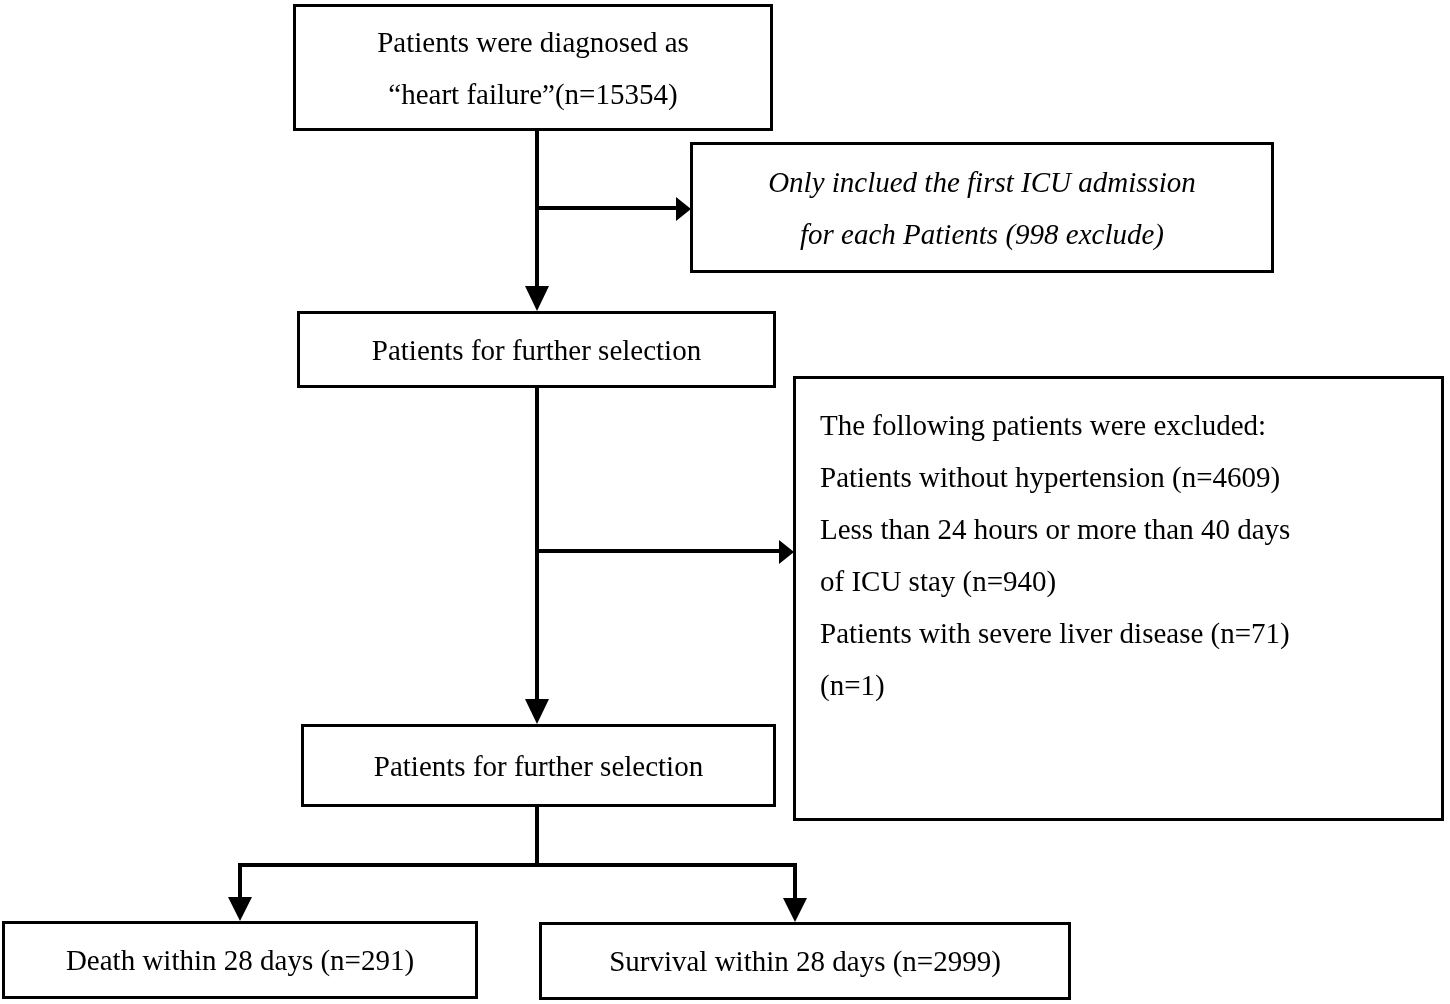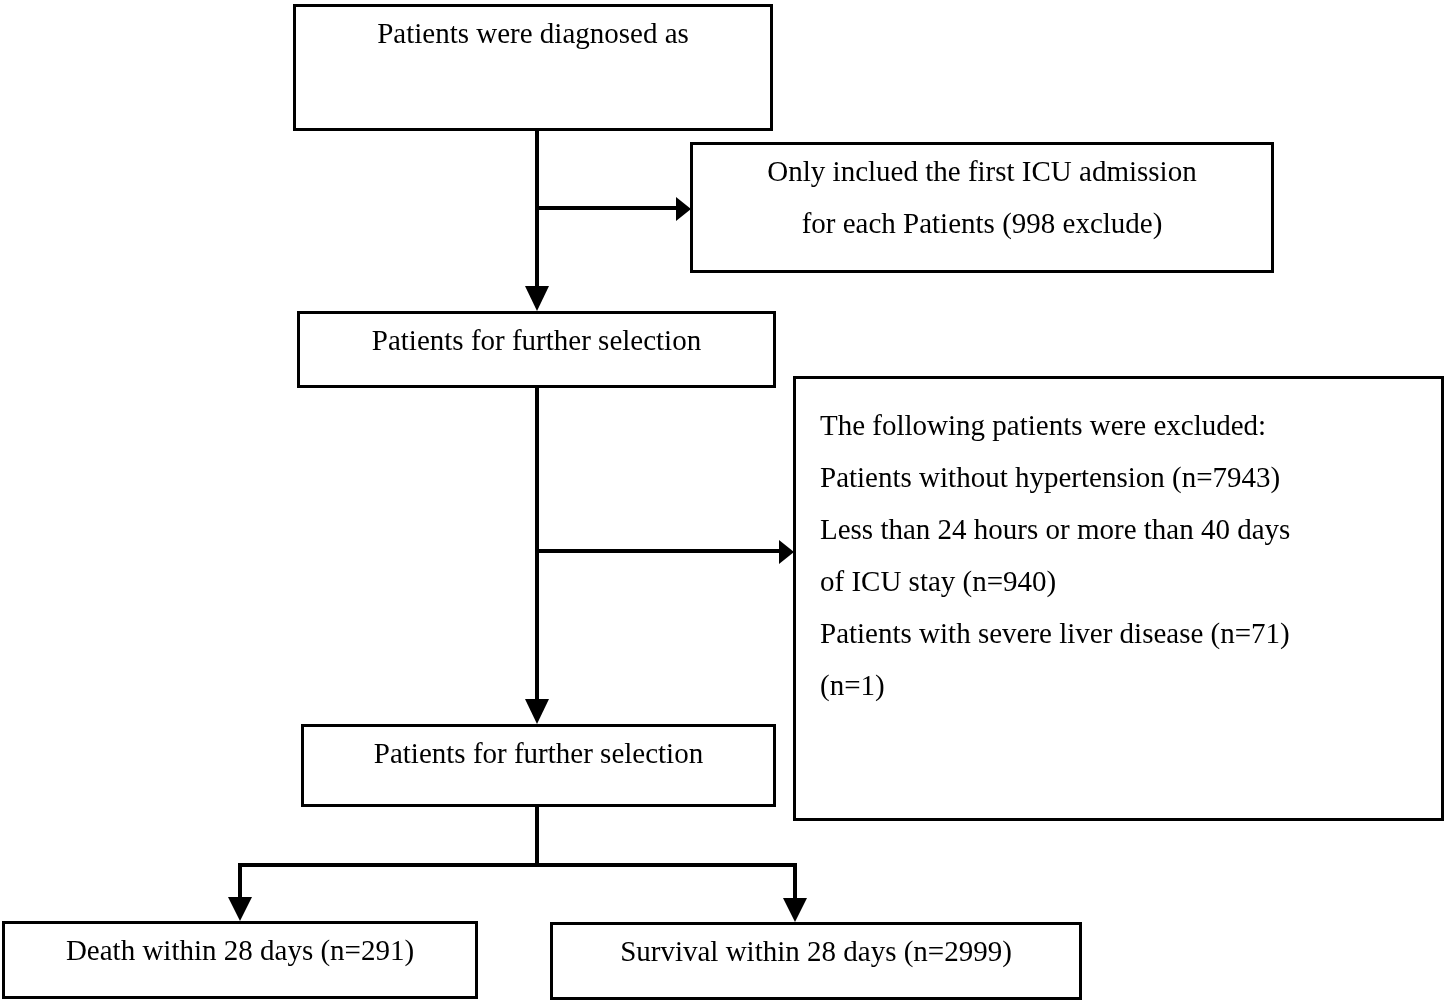--- a/index.html
+++ b/index.html
@@ -23,41 +23,42 @@
     width:1450px;height:1004px;
     z-index:1;
   }
   .box{
     position:absolute;
     box-sizing:border-box;
     border:3px solid var(--line);
     background:var(--bg);
     display:flex;
     flex-direction:column;
+    justify-content:center;
     align-items:center;
     text-align:center;
     font-size:29px;
     line-height:52px;
     z-index:2;
   }
   .box .ln{white-space:nowrap;}
   .box.left-align{
     align-items:flex-start;
     text-align:left;
     justify-content:flex-start;
     padding:20px 10px 0 24px;
   }
   
   .n-diagnosed   {left:293px; top:4px;   width:480px; height:127px;}
-  .n-first-icu   {left:690px; top:142px; width:584px; height:131px;}
+  .n-first-icu   {left:690px; top:142px; width:584px; height:131px;font-style:italic;}
   .n-select1     {left:297px; top:311px; width:479px; height:77px;}
   .n-exclusions  {left:793px; top:376px; width:651px; height:445px;}
   .n-select2     {left:301px; top:724px; width:475px; height:83px;}
   .n-death       {left:2px;   top:921px; width:476px; height:78px;}
-  .n-survival    {left:539px; top:922px; width:532px; height:78px;margin-left:11px;}
+  .n-survival    {left:539px; top:922px; width:532px; height:78px;}
 </style>
 </head>
 <body>
 
 <div class="canvas">
 
   <svg class="connectors" viewBox="0 0 1450 1004" xmlns="http://www.w3.org/2000/svg">
 
     <line x1="537" y1="131" x2="537" y2="296" stroke="#000" stroke-width="4"></line>
     <polygon points="525,286 549,286 537,311" fill="#000"></polygon>
@@ -76,34 +77,35 @@
 
     <line x1="240" y1="863" x2="240" y2="908" stroke="#000" stroke-width="4"></line>
     <polygon points="228,897 252,897 240,921" fill="#000"></polygon>
 
     <line x1="795" y1="863" x2="795" y2="909" stroke="#000" stroke-width="4"></line>
     <polygon points="783,898 807,898 795,922" fill="#000"></polygon>
   </svg>
 
   <div class="box n-diagnosed">
     <div class="ln">Patients were diagnosed as</div>
+    <div class="ln">“heart failure”(n=15354)</div>
   </div>
 
   <div class="box n-first-icu">
     <div class="ln">Only inclued the first ICU admission</div>
     <div class="ln">for each Patients (998 exclude)</div>
   </div>
 
   <div class="box n-select1">
     <div class="ln">Patients for further selection</div>
   </div>
 
   <div class="box left-align n-exclusions">
     <div class="ln">The following patients were excluded:</div>
-    <div class="ln">Patients without hypertension (n=7943)</div>
+    <div class="ln">Patients without hypertension (n=4609)</div>
     <div class="ln">Less than 24 hours or more than 40 days</div>
     <div class="ln">of ICU stay (n=940)</div>
     <div class="ln">Patients with severe liver disease (n=71)</div>
     <div class="ln">(n=1)</div>
   </div>
 
   <div class="box n-select2">
     <div class="ln">Patients for further selection</div>
   </div>
 

